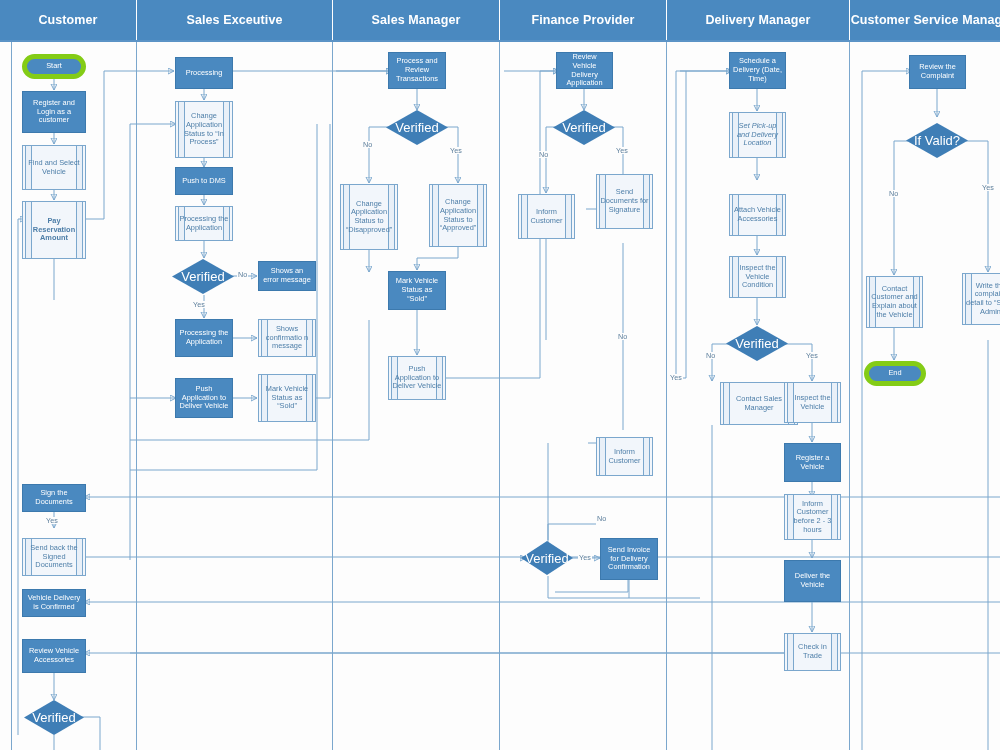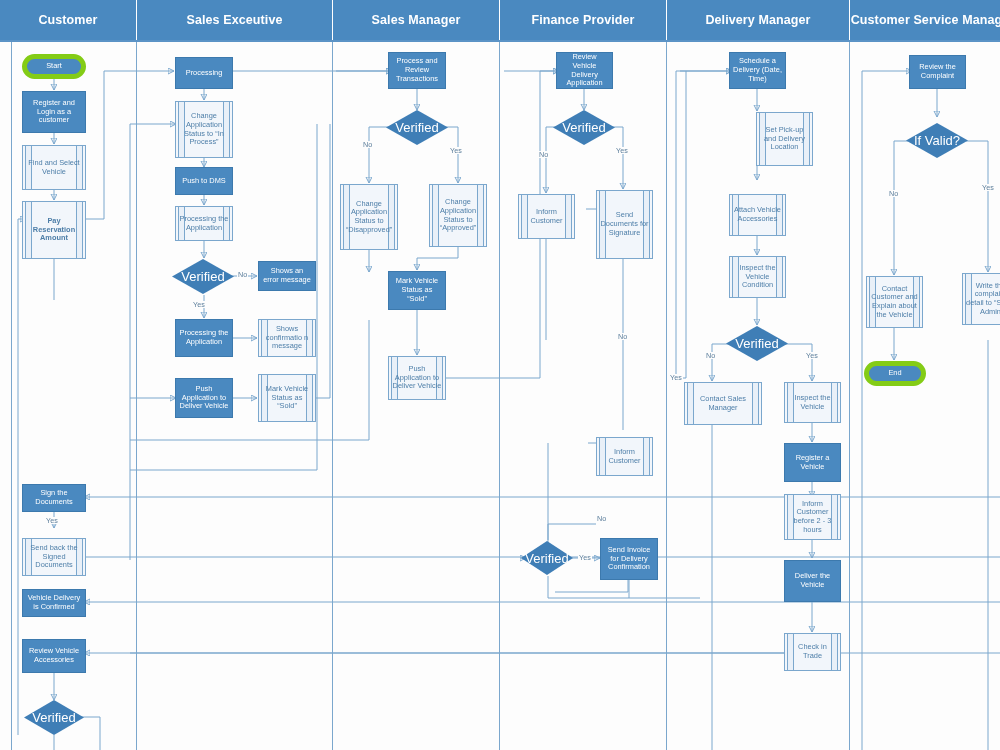--- a/index.html
+++ b/index.html
@@ -281,51 +281,51 @@
   <div class="node solid" style="left:556px;top:52px;width:57px;height:37px;">
     <span class="txt">Review Vehicle Delivery Application</span>
   </div>
   <div class="diamond" style="left:553px;top:110px;width:62px;height:35px;">
     <span class="dshape"></span>
     <span class="dlabel">Verified</span>
   </div>
   <div class="node light" style="left:518px;top:194px;width:57px;height:45px;">
     <span class="txt">Inform Customer</span>
   </div>
-  <div class="node light" style="left:596px;top:190px;width:57px;height:69px;">
+  <div class="node light" style="left:596px;top:174px;width:57px;height:55px;">
     <span class="txt">Send Documents for Signature</span>
   </div>
   <div class="node light" style="left:596px;top:437px;width:57px;height:39px;">
     <span class="txt">Inform Customer</span>
   </div>
   <div class="diamond" style="left:521px;top:541px;width:52px;height:34px;">
     <span class="dshape"></span>
     <span class="dlabel">Verified</span>
   </div>
   <div class="node solid" style="left:600px;top:538px;width:58px;height:42px;">
     <span class="txt">Send Invoice for Delivery Confirmation</span>
   </div>
 
   <div class="node solid" style="left:729px;top:52px;width:57px;height:37px;">
     <span class="txt">Schedule a Delivery (Date, Time)</span>
   </div>
-  <div class="node light" style="left:756px;top:112px;width:57px;height:54px;">
+  <div class="node light" style="left:729px;top:112px;width:57px;height:46px;font-style:italic;">
     <span class="txt">Set Pick-up and Delivery Location</span>
   </div>
   <div class="node light" style="left:729px;top:194px;width:57px;height:42px;">
     <span class="txt">Attach Vehicle Accessories</span>
   </div>
   <div class="node light" style="left:729px;top:256px;width:57px;height:42px;">
     <span class="txt">Inspect the Vehicle Condition</span>
   </div>
   <div class="diamond" style="left:726px;top:326px;width:62px;height:35px;">
     <span class="dshape"></span>
     <span class="dlabel">Verified</span>
   </div>
-  <div class="node light" style="left:684px;top:382px;width:78px;height:43px;">
+  <div class="node light" style="left:720px;top:382px;width:78px;height:43px;">
     <span class="txt">Contact Sales Manager</span>
   </div>
   <div class="node light" style="left:784px;top:382px;width:57px;height:41px;">
     <span class="txt">Inspect the Vehicle</span>
   </div>
   <div class="node solid" style="left:784px;top:443px;width:57px;height:39px;">
     <span class="txt">Register a Vehicle</span>
   </div>
   <div class="node light" style="left:784px;top:494px;width:57px;height:46px;">
     <span class="txt">Inform Customer before 2 - 3 hours</span>

